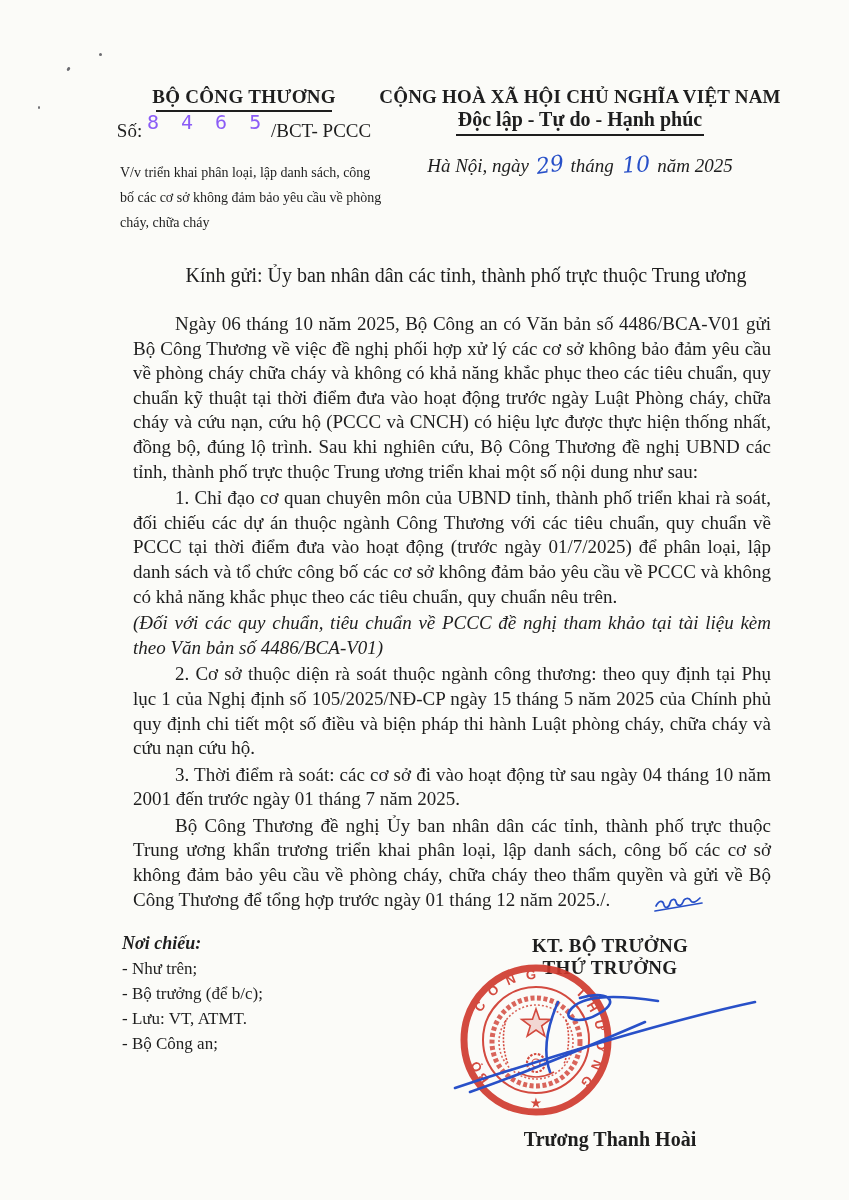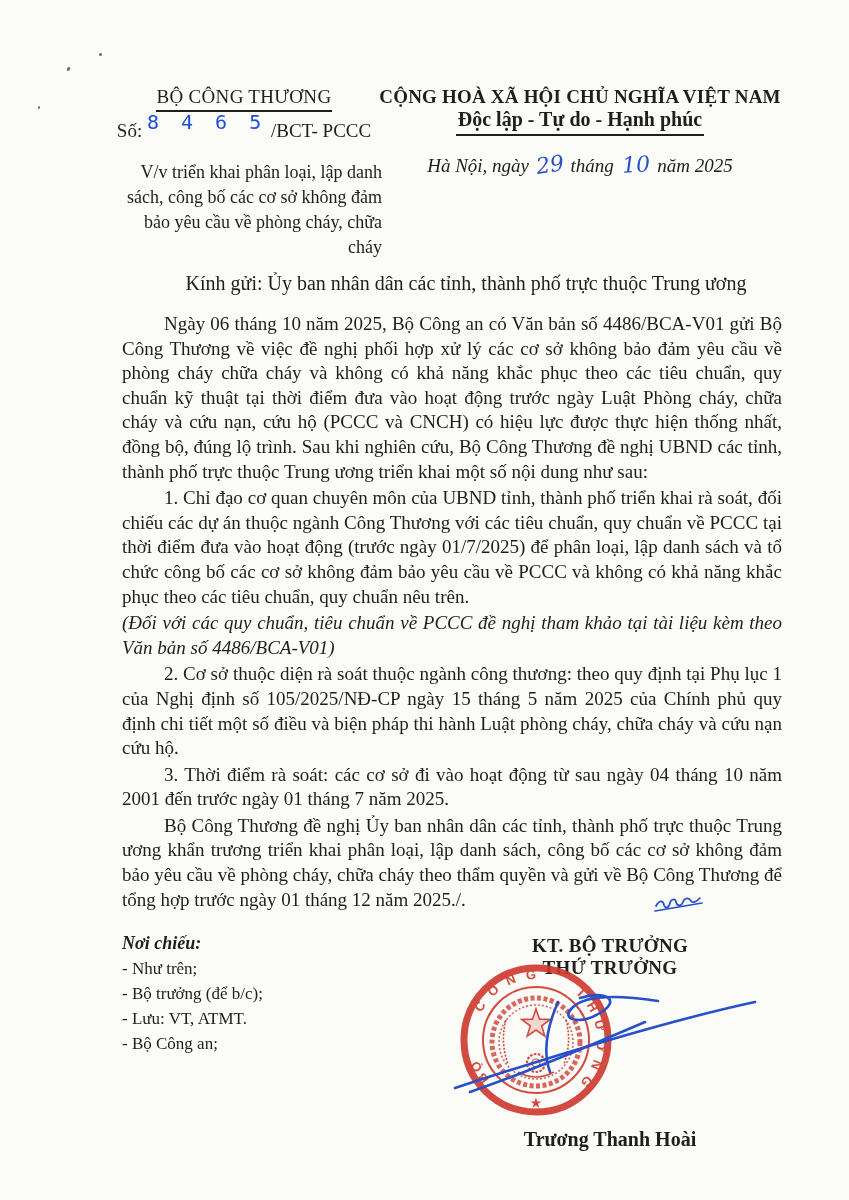--- a/index.html
+++ b/index.html
@@ -5,40 +5,40 @@
   html,body{margin:0;padding:0;}
   body{
     width:849px;height:1200px;position:relative;overflow:hidden;
     background:#fbfbf8;
     font-family:"Liberation Serif", serif;
     color:#1e1e1e;
   }
   .abs{position:absolute;}
   
   .hdr-left{left:108px;top:86px;width:272px;text-align:center;}
-  .org-name{font-size:19px;font-weight:normal;letter-spacing:.3px;}
+  .org-name{font-size:19px;font-weight:bold;letter-spacing:.3px;}
   .org-rule{width:176px;height:0;border-top:2px solid #1e1e1e;margin:2px auto 0;}
   .so-line{font-size:19px;margin-top:6px;white-space:nowrap;}
   .stamp-num{
     font-family:"DejaVu Sans Mono", monospace;font-size:20px;letter-spacing:5px;
-    position:relative;top:-8px;color:#1d4ed8;
+    position:relative;top:-8px;color:#8b5cf6;
   }
-  .subject{left:120px;top:160px;width:262px;font-size:18px;line-height:25px;text-align:right;}
+  .subject{left:120px;top:160px;width:262px;font-size:14px;line-height:25px;text-align:left;}
   
   .hdr-right{left:372px;top:86px;width:416px;text-align:center;}
   .nat1{font-size:19px;font-weight:bold;letter-spacing:.2px;}
   .nat2{display:inline-block;font-size:20px;font-weight:bold;border-bottom:2px solid #1e1e1e;padding:0 2px 3px;}
   .date-line{left:372px;top:152px;width:416px;text-align:center;font-size:19px;font-style:italic;white-space:nowrap;}
   .hand{color:#2850c8;font-family:"DejaVu Serif", serif;font-style:italic;font-size:22px;display:inline-block;}
   .hand.day{transform:rotate(-8deg);margin:0 2px;}
   .hand.month{transform:rotate(-3deg);margin:0 3px;}
   
-  .salutation{left:122px;top:272px;width:660px;text-align:center;font-size:20px;text-indent:28px;}
+  .salutation{left:122px;top:264px;width:660px;text-align:center;font-size:20px;text-indent:28px;}
   .body-text{left:122px;top:312px;width:660px;font-size:19px;line-height:24.6px;text-align:justify;}
-  .body-text p{margin:0 0 2px;text-indent:42px;}
+  .body-text p{margin:0 11px 2px;text-indent:42px;}
   .body-text p.note{font-style:italic;text-indent:0;}
   
   .recipients{left:122px;top:933px;width:300px;}
   .recipients .title{font-size:18px;font-weight:bold;font-style:italic;margin-bottom:2px;}
   .recipients .item{font-size:17px;line-height:25px;}
   .sign-block{left:440px;top:935px;width:340px;text-align:center;}
   .sign-t1,.sign-t2{font-size:19px;font-weight:bold;letter-spacing:.3px;}
   .signer-name{left:440px;top:1128px;width:340px;text-align:center;font-size:20px;font-weight:bold;}
   .seal-wrap{left:456px;top:960px;width:160px;height:160px;opacity:.9;}
   .sig-wrap{left:430px;top:980px;width:350px;height:130px;}

